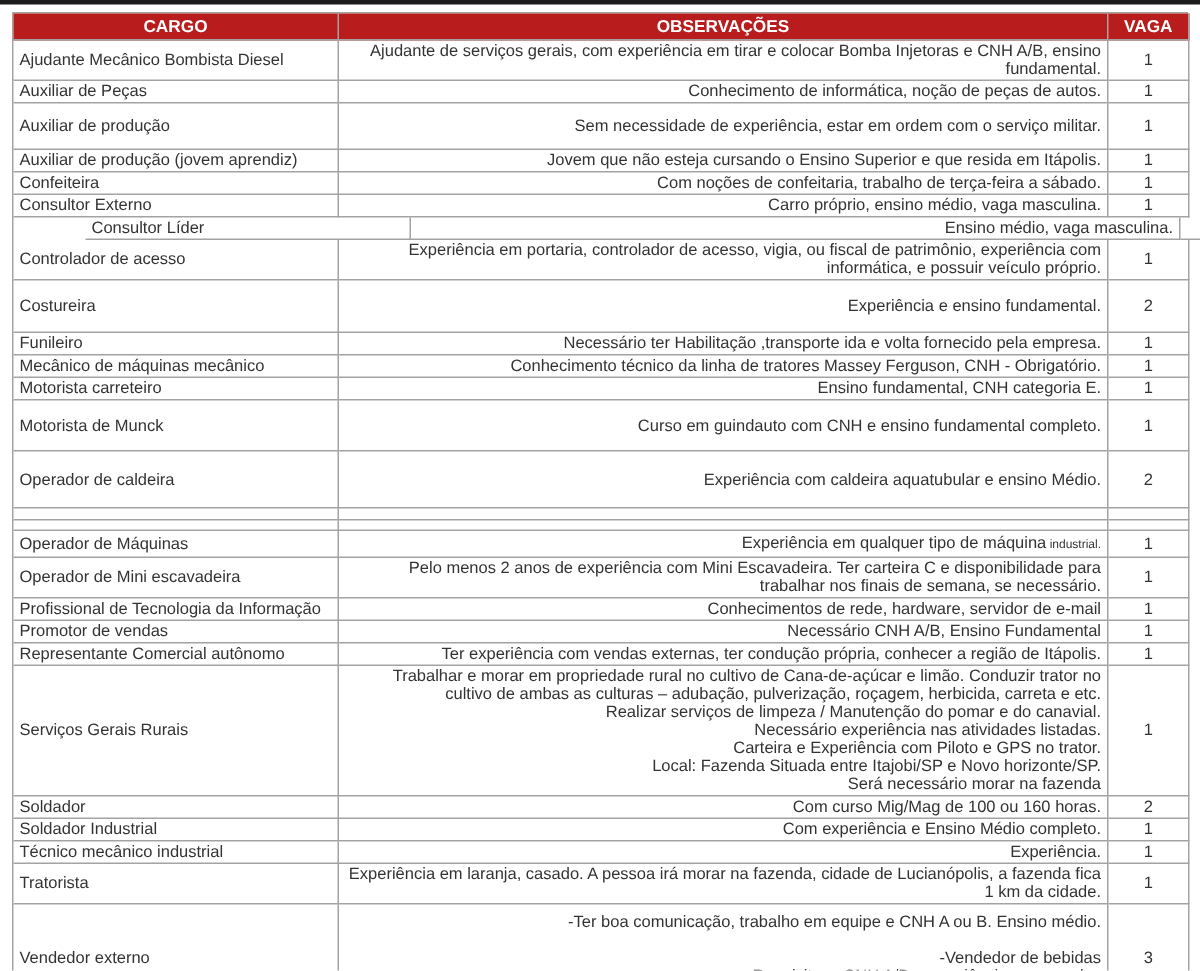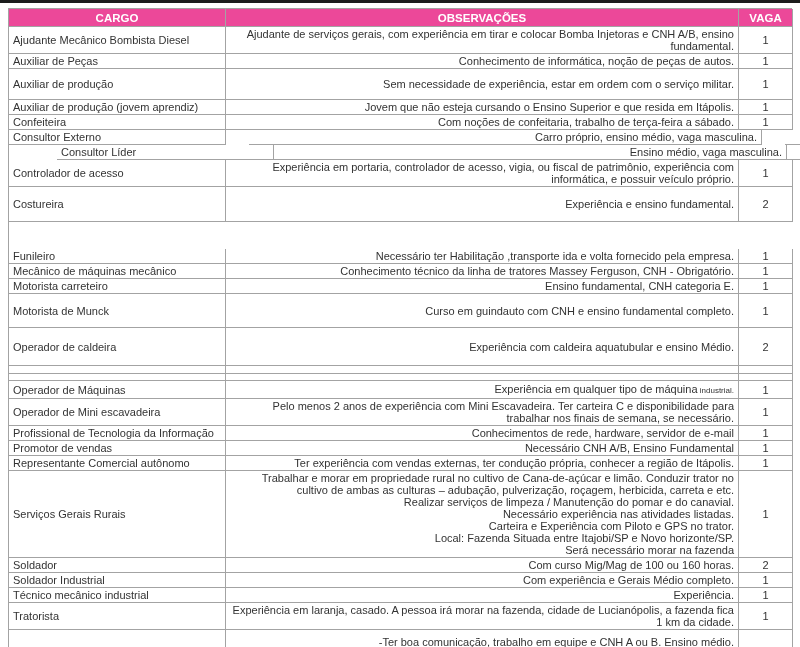--- a/index.html
+++ b/index.html
@@ -6,21 +6,21 @@
   html,body { width:800px; height:647px; background:#ffffff; overflow:hidden;
               font-family:"Liberation Sans", sans-serif; }
   .top-bar { width:800px; height:3px; background:#1c1c1c; }
   .tbl { margin:5px 8px 0 8px; width:784px; border-left:1px solid #a3a3a3; border-top:1px solid #a3a3a3; }
   .tr { display:grid; grid-template-columns:217px 513px 54px; }
   .td { border-right:1px solid #a3a3a3; border-bottom:1px solid #a3a3a3;
         display:flex; align-items:center; padding:1px 4px;
         font-size:11px; line-height:12px; color:#333333; }
   .td.obs { white-space:pre-line; }
   .td.vaga { justify-content:center; padding:1px 1px; }
-  .thead .td { background:#ec4899; color:#ffffff; font-weight:bold;
+  .thead .td { background:#b91c1c; color:#ffffff; font-weight:bold;
                justify-content:center; font-size:11.5px; min-height:18px; padding:1px 2px; }
   .small-txt { font-size:8px; line-height:12px; }
   .obs-wrap { display:block; width:100%;text-align:right; }
 </style>
 </head>
 <body>
 
 <div class="top-bar"></div>
 
 <div class="tbl">
@@ -48,41 +48,41 @@
       <div class="tr" style="min-height: 14px;">
         <div class="td cargo">Auxiliar de produção (jovem aprendiz)</div>
         <div class="td obs"><span class="obs-wrap">Jovem que não esteja cursando o Ensino Superior e que resida em Itápolis.</span></div>
         <div class="td vaga">1</div>
       </div>
       <div class="tr" style="min-height: 13px;">
         <div class="td cargo">Confeiteira</div>
         <div class="td obs"><span class="obs-wrap">Com noções de confeitaria, trabalho de terça-feira a sábado.</span></div>
         <div class="td vaga">1</div>
       </div>
-      <div class="tr" style="min-height: 13px; gap: 23px;">
+      <div class="tr" style="min-height: 13px;">
         <div class="td cargo">Consultor Externo</div>
         <div class="td obs"><span class="obs-wrap">Carro próprio, ensino médio, vaga masculina.</span></div>
         <div class="td vaga">1</div>
       </div>
       <div class="tr" style="min-height: 13px; margin-left: 48px;">
         <div class="td cargo">Consultor Líder</div>
         <div class="td obs"><span class="obs-wrap">Ensino médio, vaga masculina.</span></div>
         <div class="td vaga">1</div>
       </div>
       <div class="tr" style="min-height: 27px;">
         <div class="td cargo">Controlador de acesso</div>
         <div class="td obs"><span class="obs-wrap">Experiência em portaria, controlador de acesso, vigia, ou fiscal de patrimônio, experiência com informática, e possuir veículo próprio.</span></div>
         <div class="td vaga">1</div>
       </div>
       <div class="tr" style="min-height: 35px;">
         <div class="td cargo">Costureira</div>
         <div class="td obs"><span class="obs-wrap">Experiência e ensino fundamental.</span></div>
         <div class="td vaga">2</div>
       </div>
-      <div class="tr" style="min-height: 13px; margin-top: 27px;">
+      <div class="tr" style="min-height: 13px;">
         <div class="td cargo">Funileiro</div>
         <div class="td obs"><span class="obs-wrap">Necessário ter Habilitação ,transporte ida e volta fornecido pela empresa.</span></div>
         <div class="td vaga">1</div>
       </div>
       <div class="tr" style="min-height: 13px;">
         <div class="td cargo">Mecânico de máquinas mecânico</div>
         <div class="td obs"><span class="obs-wrap">Conhecimento técnico da linha de tratores Massey Ferguson, CNH - Obrigatório.</span></div>
         <div class="td vaga">1</div>
       </div>
       <div class="tr" style="min-height: 13px;">
@@ -145,21 +145,21 @@
 Será necessário morar na fazenda</span></div>
         <div class="td vaga">1</div>
       </div>
       <div class="tr" style="min-height: 13px;">
         <div class="td cargo">Soldador</div>
         <div class="td obs"><span class="obs-wrap">Com curso Mig/Mag de 100 ou 160 horas.</span></div>
         <div class="td vaga">2</div>
       </div>
       <div class="tr" style="min-height: 13px;">
         <div class="td cargo">Soldador Industrial</div>
-        <div class="td obs"><span class="obs-wrap">Com experiência e Gerais Médio completo.</span></div>
+        <div class="td obs"><span class="obs-wrap">Com experiência e Ensino Médio completo.</span></div>
         <div class="td vaga">1</div>
       </div>
       <div class="tr" style="min-height: 13px;">
         <div class="td cargo">Técnico mecânico industrial</div>
         <div class="td obs"><span class="obs-wrap">Experiência.</span></div>
         <div class="td vaga">1</div>
       </div>
       <div class="tr" style="min-height: 27px;">
         <div class="td cargo">Tratorista</div>
         <div class="td obs"><span class="obs-wrap">Experiência em laranja, casado. A pessoa irá morar na fazenda, cidade de Lucianópolis, a fazenda fica 1 km da cidade.</span></div>

